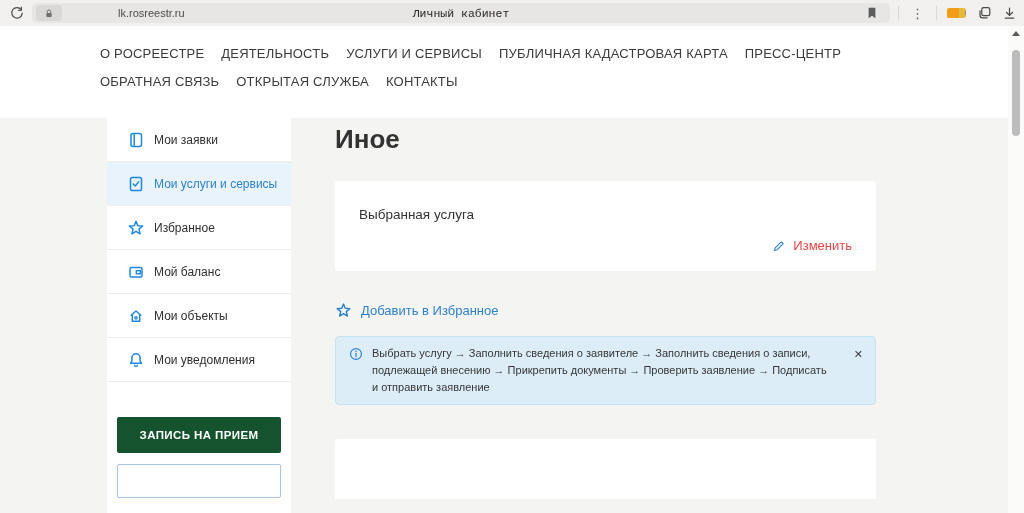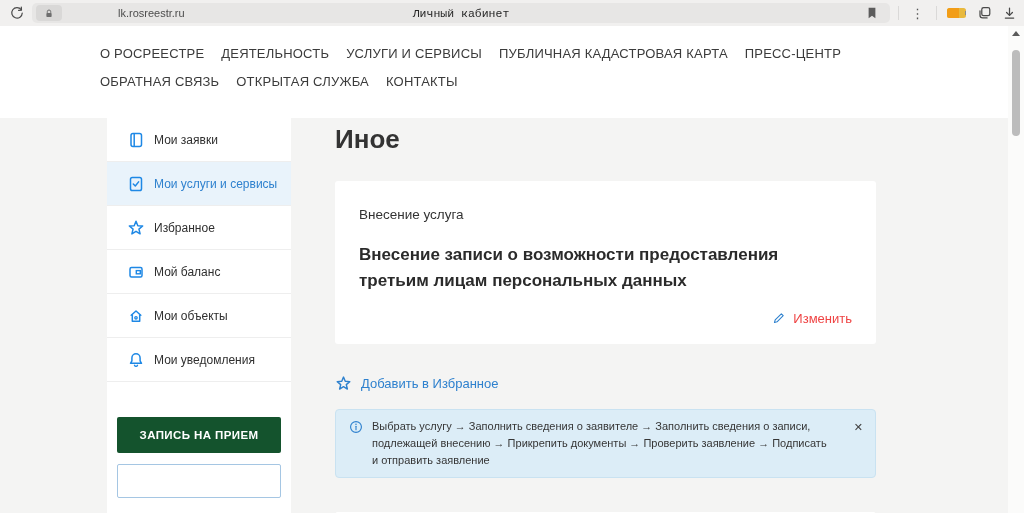--- a/index.html
+++ b/index.html
@@ -182,22 +182,21 @@
       <span class="slabel">Мои уведомления</span>
     </div>
     <button class="appointment-btn">ЗАПИСЬ НА ПРИЕМ</button>
     <button class="ghost-btn"></button>
   </aside>
 
   <section class="content">
     <h1 class="page-title">Иное</h1>
 
     <div class="service-card">
-      <div class="card-label">Внесение услуга</div>
-      <div class="service-title">Внесение записи о возможности предоставления третьим лицам персональных данных</div>
+      <div class="card-label">Выбранная услуга</div>
       <div class="edit-row">
         <span class="edit-link">
           <svg width="14" height="14" viewBox="0 0 18 18">
               <path d="M3.2 14.8l.9-3.3 7.9-7.9 2.4 2.4-7.9 7.9-3.3.9z" fill="none" stroke="#2e81ce" stroke-width="1.4" stroke-linejoin="round"></path>
             </svg>
           <span>Изменить</span>
         </span>
       </div>
     </div>
 

